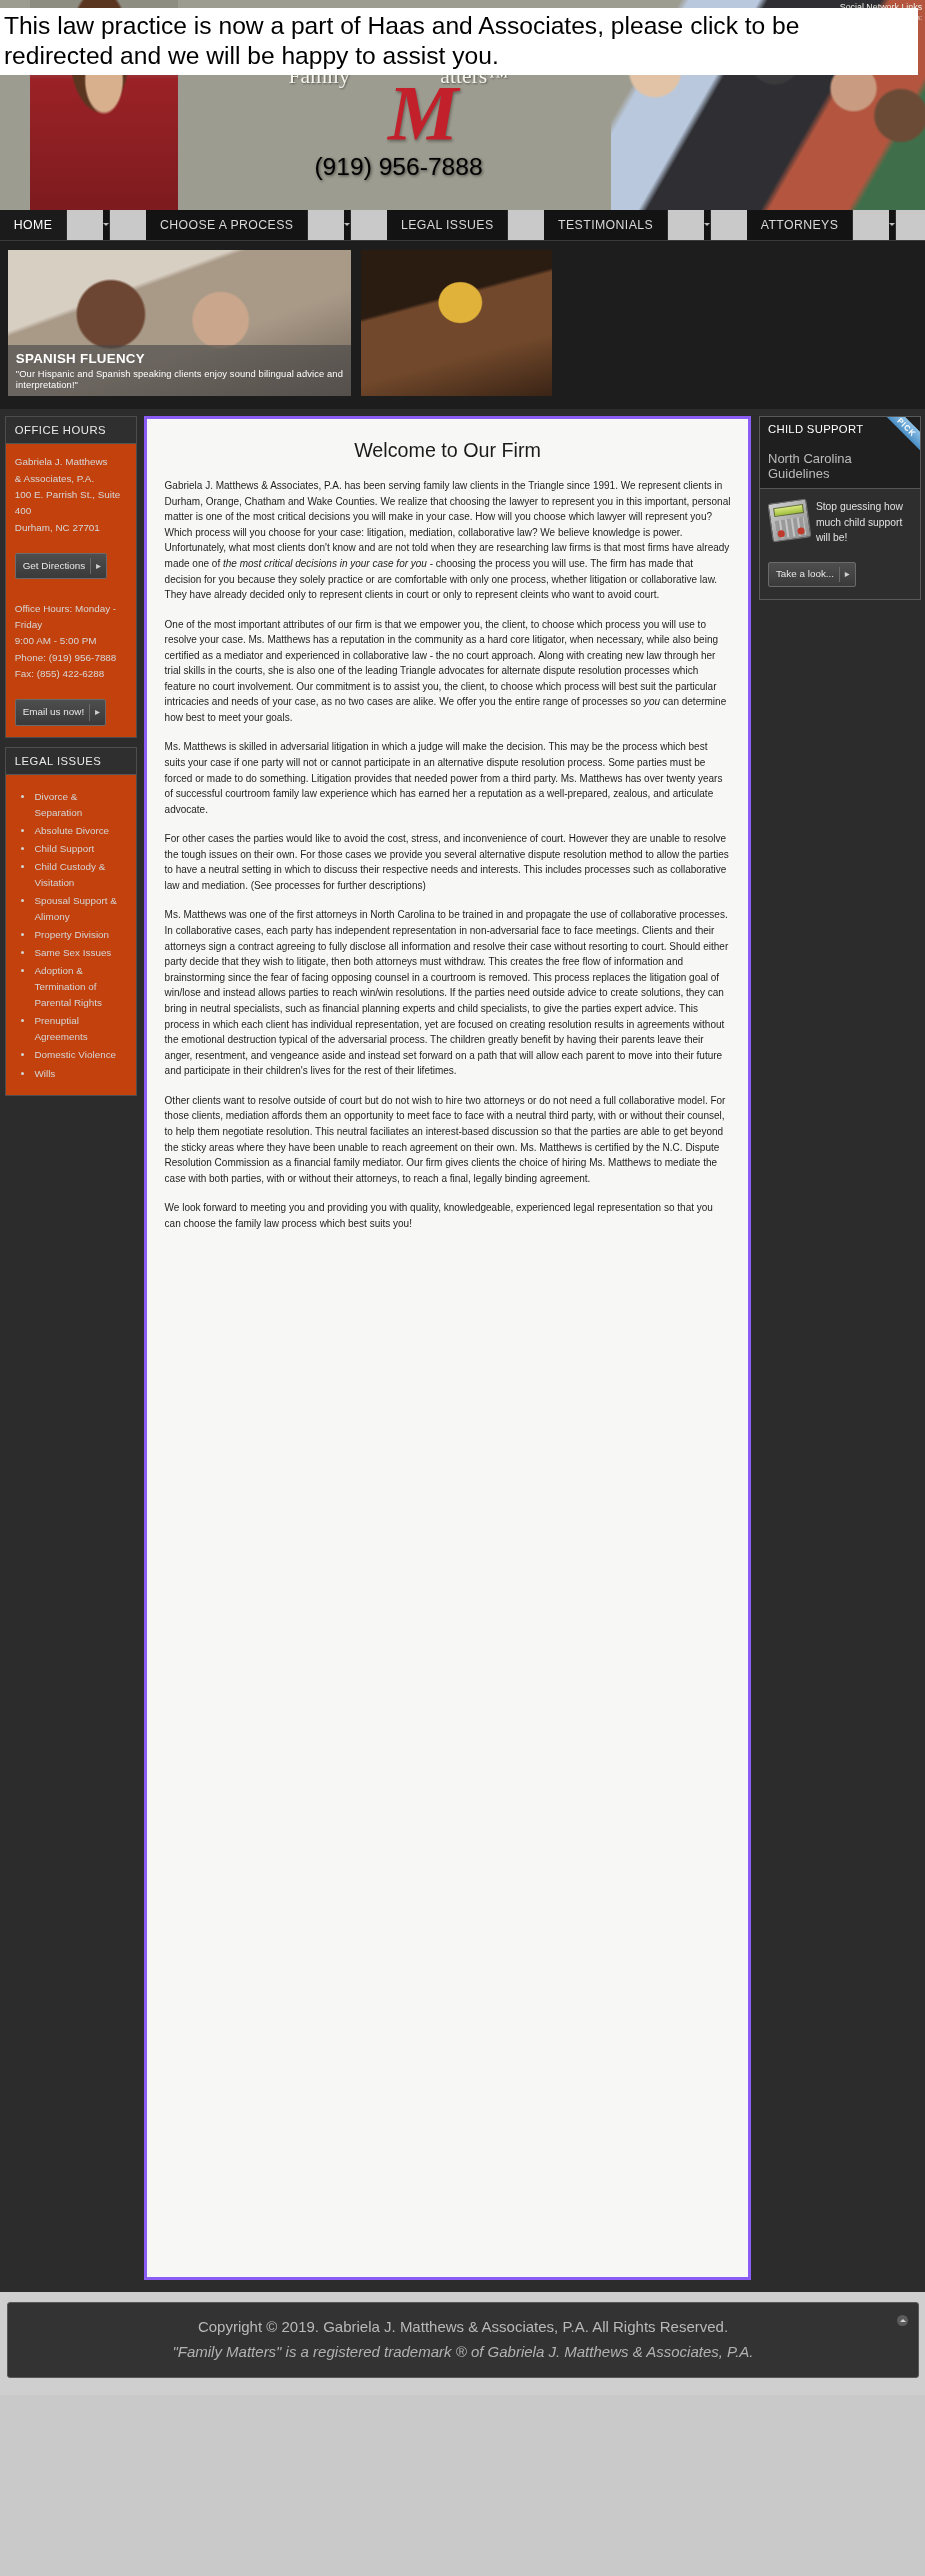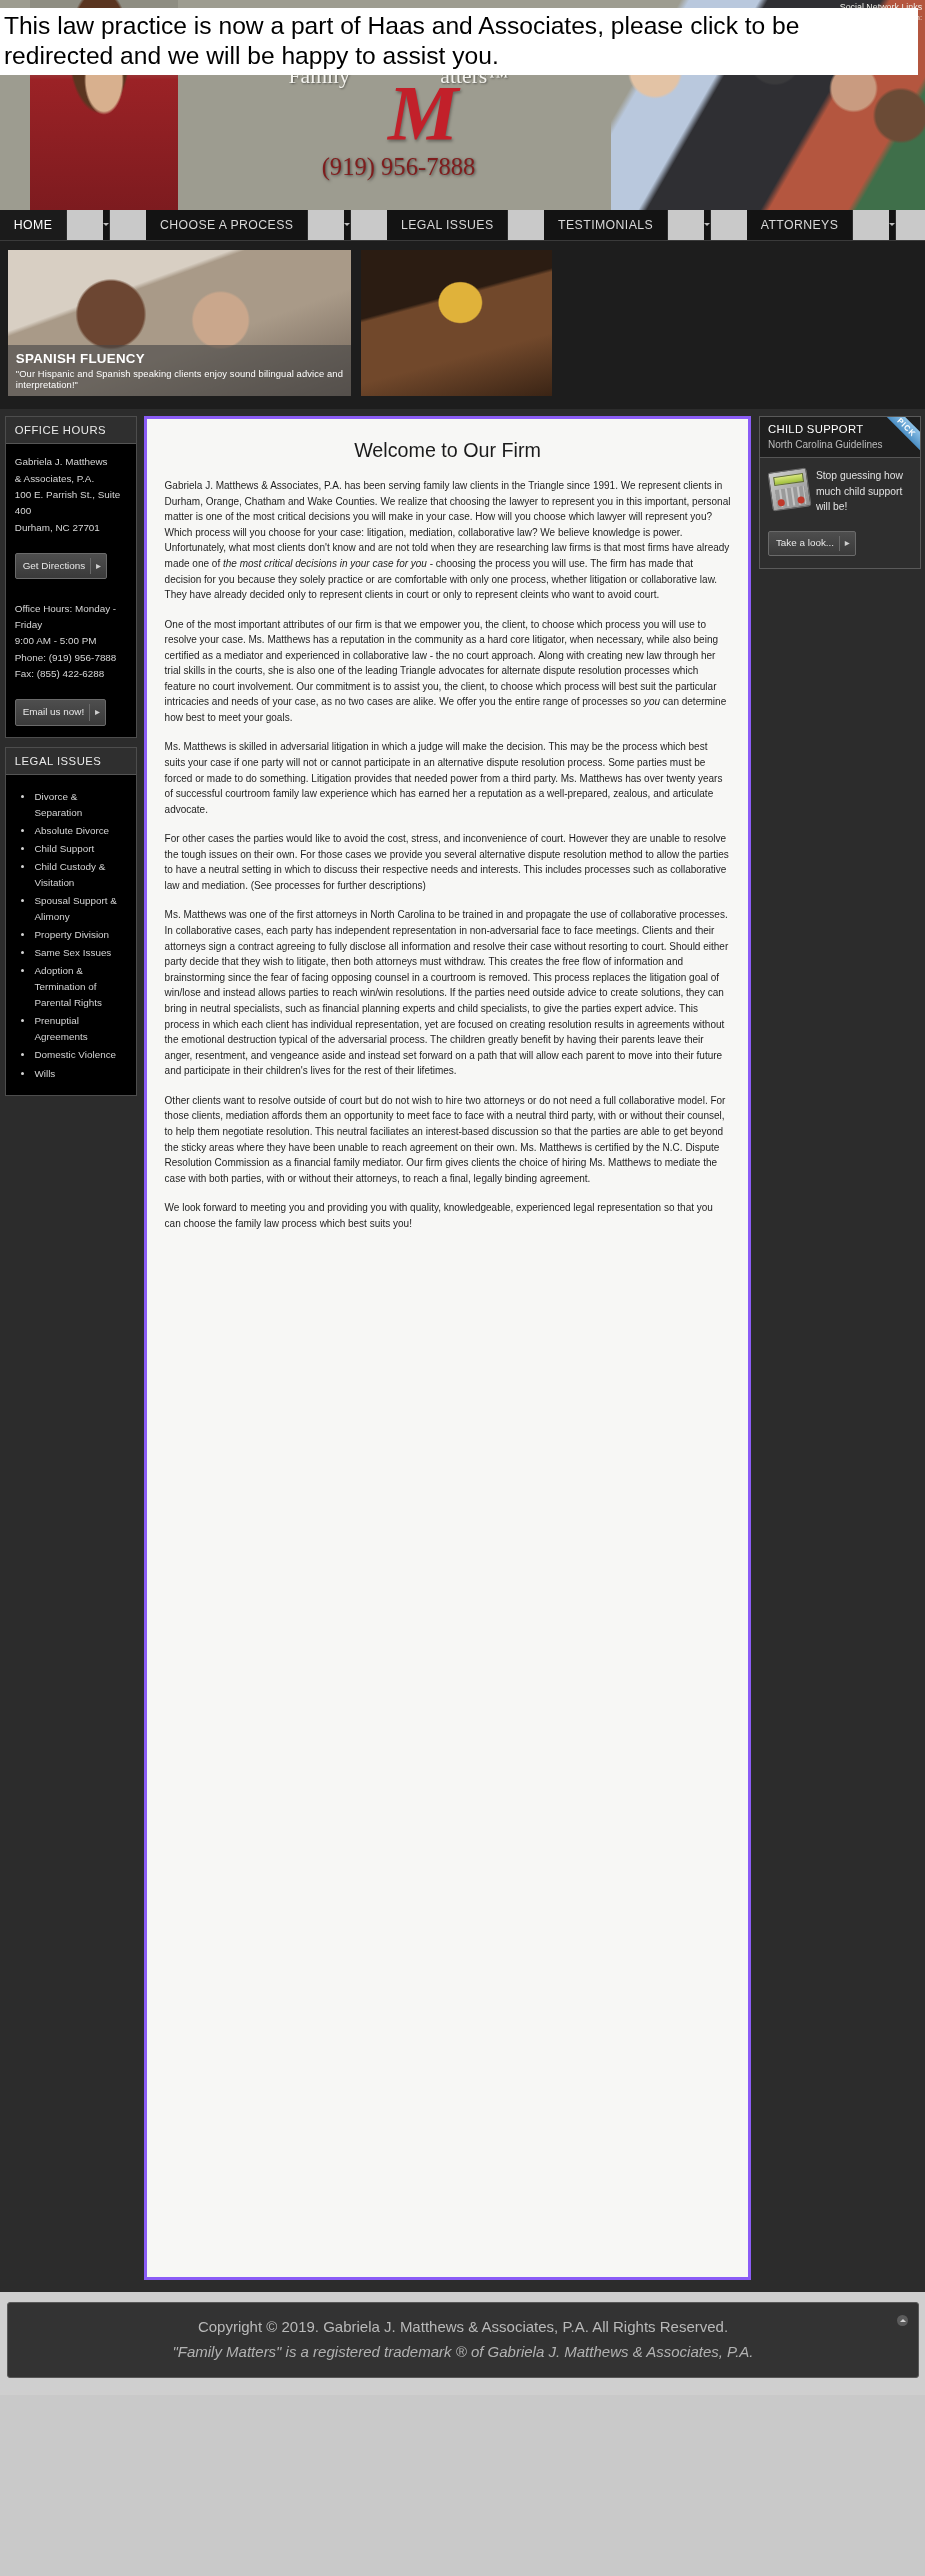--- a/index.html
+++ b/index.html
@@ -62,22 +62,22 @@
     position: absolute; left: 211px; top: 45px;
     font-family: "Liberation Serif", serif;
     font-style: italic; font-weight: bold;
     font-size: 79px; color: #c2202a; line-height: 1;
     text-shadow: 1px 2px 3px rgba(0,0,0,.35);
     z-index: 4; pointer-events: none;
   }
   .logo-phone {
     position: absolute; left: 177px; top: 153px; width: 443px;
     text-align: center; z-index: 5;
-    font-family: Liberation Serif, serif;
-    font-size: 24.6px; color: #7f1d1d;
+    font-family: Liberation Sans, sans-serif;
+    font-size: 24.6px; color: #000000;
     text-shadow: 1px 1px 3px rgba(0,0,0,.55);
   }
   .social-links {
     position: absolute; right: 3.9px; top: 1px; z-index: 6;
     text-align: right; line-height: 1.35;
   }
   .social-links .sl1 { font-size: 8.9px; color: #efefe9; }
   .social-links .sl2 { font-size: 7.9px; color: #e2e2da; }
 
   
@@ -169,21 +169,21 @@
     position: relative;
     background: #2c2c2c;
     padding: 7.9px 6.9px 11.8px 6.9px;
     min-height: 1872px;
   }
   .col-left {
     position: absolute; left: 4.9px; top: 7.9px;
     width: 132px;
   }
   .panel {
-    background: #000000;
+    background: #c2410c;
     border: 1px solid #4d4d4d;
     margin-bottom: 8.9px;
   }
   .panel-head {
     background: #2f2f2f;
     border-bottom: 1px solid #555;
     color: #eaeaea;
     font-size: 11.3px;
     letter-spacing: 0.5px;
     padding: 6.9px 7.9px 6.9px 8.9px;
@@ -252,21 +252,21 @@
     border: 1px solid #5a5a5a;
     overflow: hidden;
   }
   .widget-head {
     position: relative;
     background: #1f1f1f;
     border-bottom: 1px solid #555;
     padding: 5.9px 7.9px 6.9px 7.9px;
   }
   .widget-title { color: #fff; font-size: 11.3px; letter-spacing: 0.3px; }
-  .widget-sub { color: #bcbcbc; font-size: 10px; margin-top: 4px; }
+  .widget-sub { color: #bcbcbc; font-size: 13px; margin-top: 16px; }
   .ribbon {
     position: absolute; right: -21.7px; top: 3.9px;
     width: 71px;
     transform: rotate(45deg);
     background: linear-gradient(to bottom,#8ec2e8,#4b8ec4);
     color: #fff; font-size: 7.9px; font-weight: bold;
     text-align: center; letter-spacing: 1px;
     padding: 2px 0;
   }
   .widget-body {

